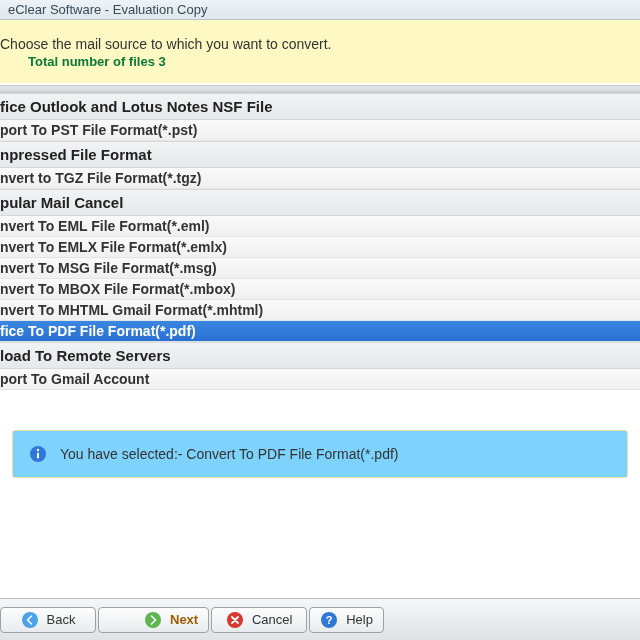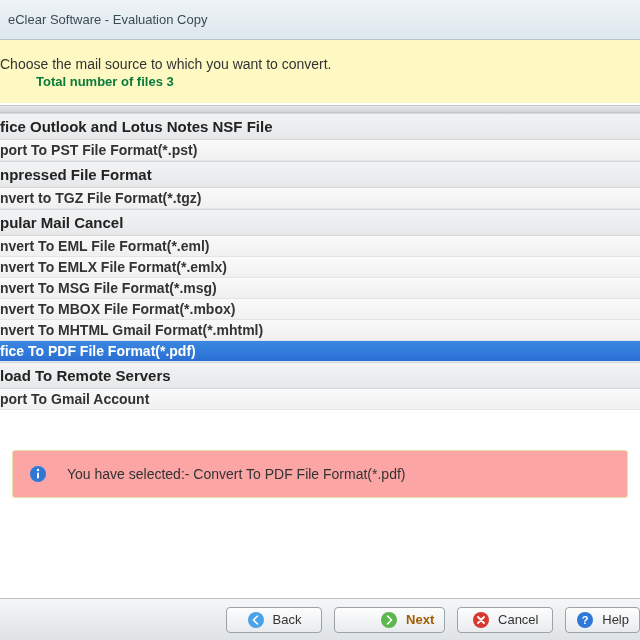--- a/index.html
+++ b/index.html
@@ -6,21 +6,21 @@
     body {
       font-family: Tahoma, Arial, sans-serif;
       font-size: 13px;
       width: 640px;
       height: 640px;
       background: #fff;
       overflow: hidden;
       position: relative;
     }
     .titlebar {
-      height: 40px;
+      height: 20px;
       background: linear-gradient(#eef3f6, #dde7ed);
       border-bottom: 1px solid #b8c4cc;
       display: flex;
       align-items: center;
       padding: 0 8px;
       color: #3a4a55;
       font-size: 13px;
     }
     .header-area {
       padding: 16px 0 14px 0;
@@ -30,21 +30,20 @@
       color: #333;
       font-size: 14px;
       padding-left: 0;
     }
     .total-files {
       color: #0a7a3a;
       font-weight: bold;
       font-size: 13px;
       padding-left: 28px;
       margin-top: 2px;
-      margin-left: 8px;
     }
     .divider-band {
       height: 8px;
       background: linear-gradient(#e4e8ea, #d0d5d8);
       border-top: 1px solid #c2c7ca;
       border-bottom: 1px solid #c2c7ca;
       margin-top: 2px;
     }
     .list {
       background: #fff;
@@ -69,27 +68,27 @@
     }
     .list-item.selected {
       background: linear-gradient(#3a87e0, #2a6fd4);
       color: #fff;
     }
     .spacer-below-list {
       height: 40px;
     }
     .info-banner {
       margin: 0 12px;
-      background: #fca5a5;
+      background: #7dd3fc;
       border: 1px solid #e6e0a8;
       border-radius: 3px;
       padding: 14px 16px;
       display: flex;
       align-items: center;
-      gap: 20px;
+      gap: 13px;
     }
     .info-icon-wrap {
       width: 18px;
       height: 18px;
       display: flex;
       align-items: center;
       justify-content: center;
       flex-shrink: 0;
     }
     .info-text {
@@ -98,24 +97,23 @@
     }
     .button-bar {
       position: absolute;
       bottom: 0;
       left: 0;
       right: 0;
       height: 42px;
       background: linear-gradient(#f5f6f7, #dfe3e6);
       border-top: 1px solid #b8c0c6;
       display: flex;
-      justify-content: flex-end;
       align-items: center;
       padding: 0 0 0 0;
-      gap: 12px;
+      gap: 2px;
     }
     .btn {
       height: 26px;
       min-width: 96px;
       background: linear-gradient(#fdfdfd, #e8ebee);
       border: 1px solid #9aa3aa;
       border-radius: 4px;
       display: flex;
       align-items: center;
       justify-content: center;

